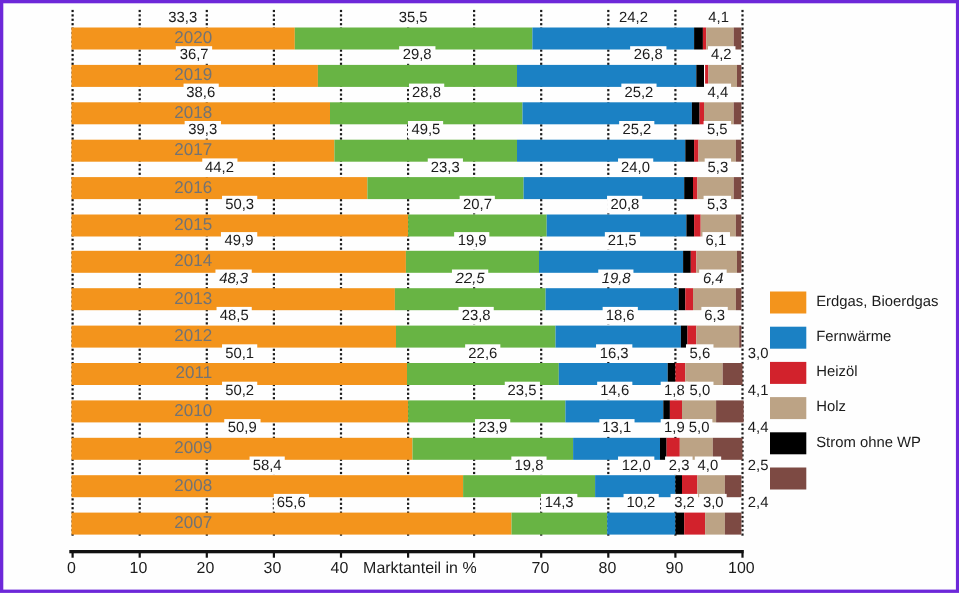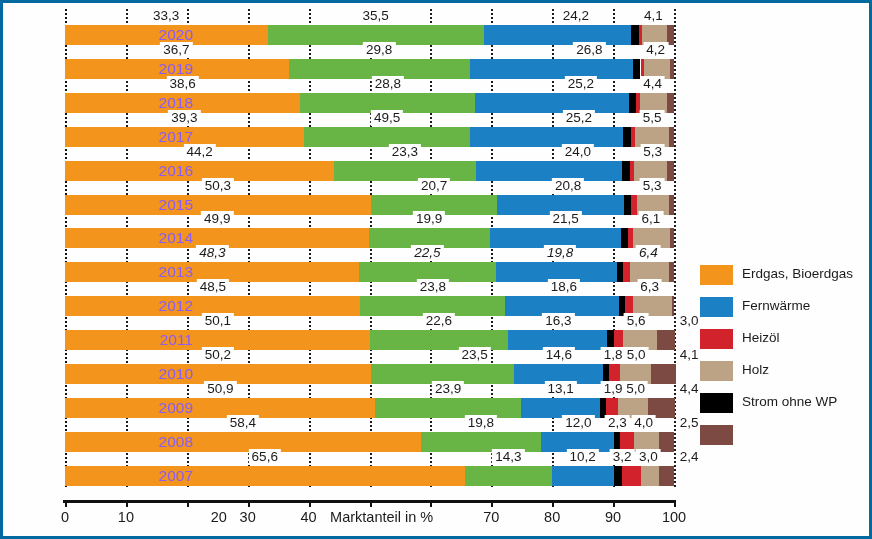--- a/index.html
+++ b/index.html
@@ -4,21 +4,21 @@
 <style>
   html,body{margin:0;padding:0;}
   body{
     width:872px;height:539px;
     background:#ffffff;
     font-family:"Liberation Sans", sans-serif;
     overflow:hidden;
   }
   #frame{
     position:absolute;left:0;top:0;width:872px;height:539px;
-    border:3px solid #0369a1;
+    border:3px solid #6d28d9;
     box-sizing:border-box;
     background:#fefefe;
   }
   
   #plot{
     position:absolute;
     left:62px;   
     top:22px;
     width:609px; 
     height:474px;
@@ -45,21 +45,21 @@
     white-space:nowrap;
     transform:translateX(-50%);
     background:#fefefe;
     padding:0 3px;
     line-height:16px;
   }
   .yearlabel{
     position:absolute;
     right:676px;           
     font-size:15.5px;
-    color:#8b5cf6;
+    color:#737373;
     line-height:20px;
     text-align:right;
     white-space:nowrap;
   }
   
   #axisline{
     position:absolute;left:60px;top:497px;width:613px;height:0;
     border-top:3px solid #111;
   }
   .tickmark{
@@ -377,21 +377,21 @@
     <div class="yearlabel" style="top: 327.1px; margin-left: 10px;">2011</div>
     <div class="yearlabel" style="top: 361px;">2010</div>
     <div class="yearlabel" style="top: 394.9px;">2009</div>
     <div class="yearlabel" style="top: 428.8px;">2008</div>
     <div class="yearlabel" style="top: 462.7px;">2007</div>
     <div class="tickmark" style="left: 62px;"></div>
     <div class="ticklabel" style="left: 62px;">0</div>
     <div class="tickmark" style="left: 122.9px;"></div>
     <div class="ticklabel" style="left: 122.9px;">10</div>
     <div class="tickmark" style="left: 183.8px;"></div>
-    <div class="ticklabel" style="left: 183.8px; margin-left: 32px;">20</div>
+    <div class="ticklabel" style="left: 183.8px;">20</div>
     <div class="tickmark" style="left: 244.7px;"></div>
     <div class="ticklabel" style="left: 244.7px;">30</div>
     <div class="tickmark" style="left: 305.6px;"></div>
     <div class="ticklabel" style="left: 305.6px;">40</div>
     <div class="tickmark" style="left: 366.5px;"></div>
     <div class="tickmark" style="left: 427.4px;"></div>
     <div class="tickmark" style="left: 488.3px;"></div>
     <div class="ticklabel" style="left: 488.3px;">70</div>
     <div class="tickmark" style="left: 549.2px;"></div>
     <div class="ticklabel" style="left: 549.2px;">80</div>

